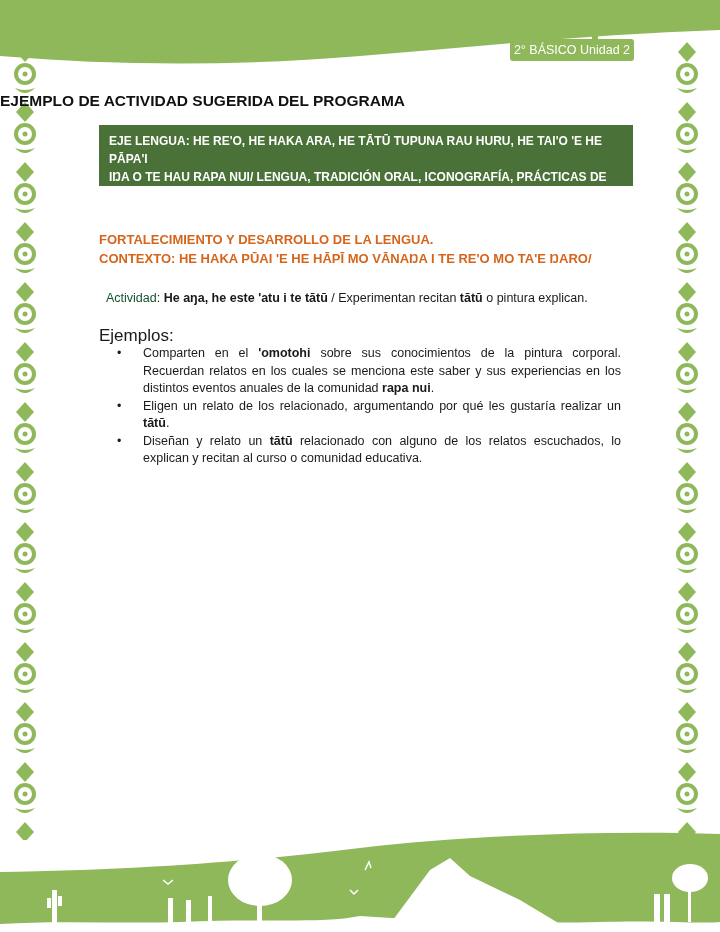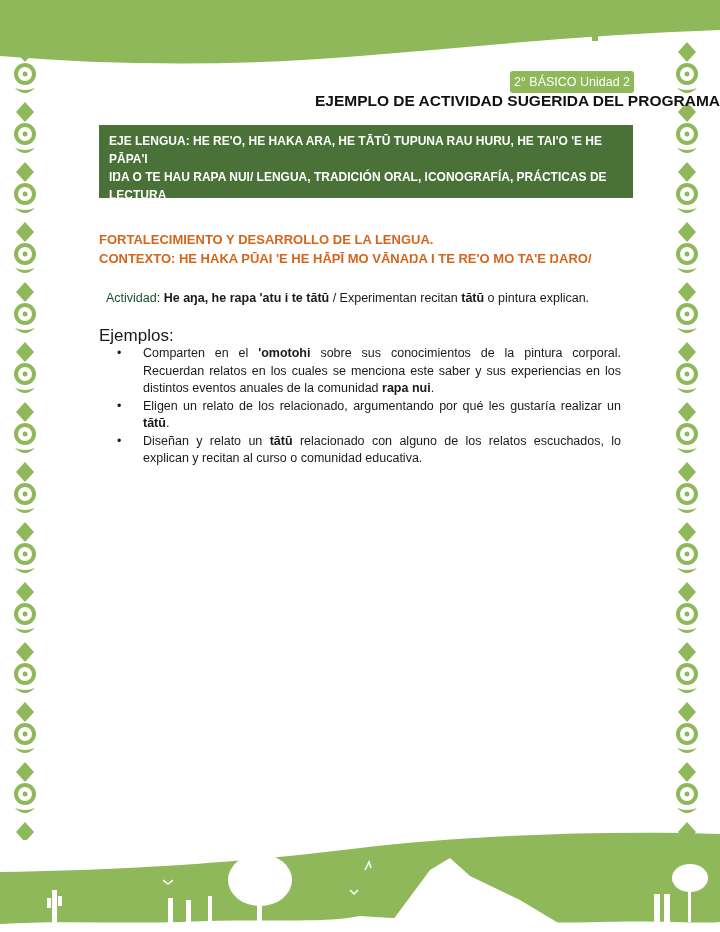--- a/index.html
+++ b/index.html
@@ -9,31 +9,31 @@
   .top-wave { position: absolute; left: 0; top: 0; width: 720px; height: 80px; }
   .bottom-wave { position: absolute; left: 0; top: 820px; width: 720px; height: 112px; }
 
   .border-strip { position: absolute; top: 40px; width: 26px; height: 800px; }
   .border-left { left: 12px; }
   .border-right { left: 674px; }
 
   .level-badge {
     position: absolute; left: 510px; top: 39px; width: 124px; height: 22px;
     background: #8fb85b; color: #fff; border-radius: 3px;
-    font-size: 12.5px; line-height: 22px; text-align: center; margin-top: 32px;
+    font-size: 12.5px; line-height: 22px; text-align: center;
   }
   .badge-stem { position: absolute; left: 592px; top: 25px; width: 6px; height: 16px; background: #8fb85b; }
 
   .page-title {
-    position: absolute; left: 0; width: 720px; top: 92px; text-align: right;
+    position: absolute; left: 0; width: 720px; top: 92px; text-align: left;
     font-size: 15.5px; font-weight: bold; color: #111;
   }
 
   .eje-box {
-    position: absolute; left: 99px; top: 125px; width: 534px; height: 73px;
+    position: absolute; left: 99px; top: 125px; width: 534px; height: 61px;
     background: #4a7138; color: #fff; padding: 7px 10px 0 10px;
     font-size: 12px; font-weight: bold; line-height: 18px;
   }
 
   .contexto {
     position: absolute; left: 99px; top: 230px; width: 520px;
     color: #d6651c; font-size: 13px; font-weight: bold; line-height: 19px;
   }
 
   .actividad {
@@ -90,21 +90,21 @@
   <div>IŊA O TE HAU RAPA NUI/ LENGUA, TRADICIÓN ORAL, ICONOGRAFÍA, PRÁCTICAS DE LECTURA</div>
   <div>Y ESCRITURA DE LOS PUEBLOS ORIGINARIOS.</div>
 </div>
 
 <div class="contexto">
   <div>FORTALECIMIENTO Y DESARROLLO DE LA LENGUA.</div>
   <div>CONTEXTO: HE HAKA PŪAI 'E HE HĀPĪ MO VĀNAŊA I TE RE'O MO TA'E ŊARO/</div>
 </div>
 
 <div class="actividad">
-  <span class="act-label">Actividad</span><span>: </span><span class="b">He aŋa, he rapa 'atu i te tātū</span><span> / Experimentan recitan </span><span class="b">tātū</span><span> o pintura explican.</span>
+  <span class="act-label">Actividad</span><span>: </span><span class="b">He aŋa, he este 'atu i te tātū</span><span> / Experimentan recitan </span><span class="b">tātū</span><span> o pintura explican.</span>
 </div>
 
 <div class="ejemplos-label">Ejemplos:</div>
 <ul class="examples">
   <li>
     <span class="bullet">•</span>
     <span>Comparten en el </span><span class="b">'omotohi</span><span> sobre sus conocimientos de la pintura corporal. Recuerdan relatos en los cuales se menciona este saber y sus experiencias en los distintos eventos anuales de la comunidad </span><span class="b">rapa nui</span><span>.</span>
   </li>
   <li>
     <span class="bullet">•</span>

